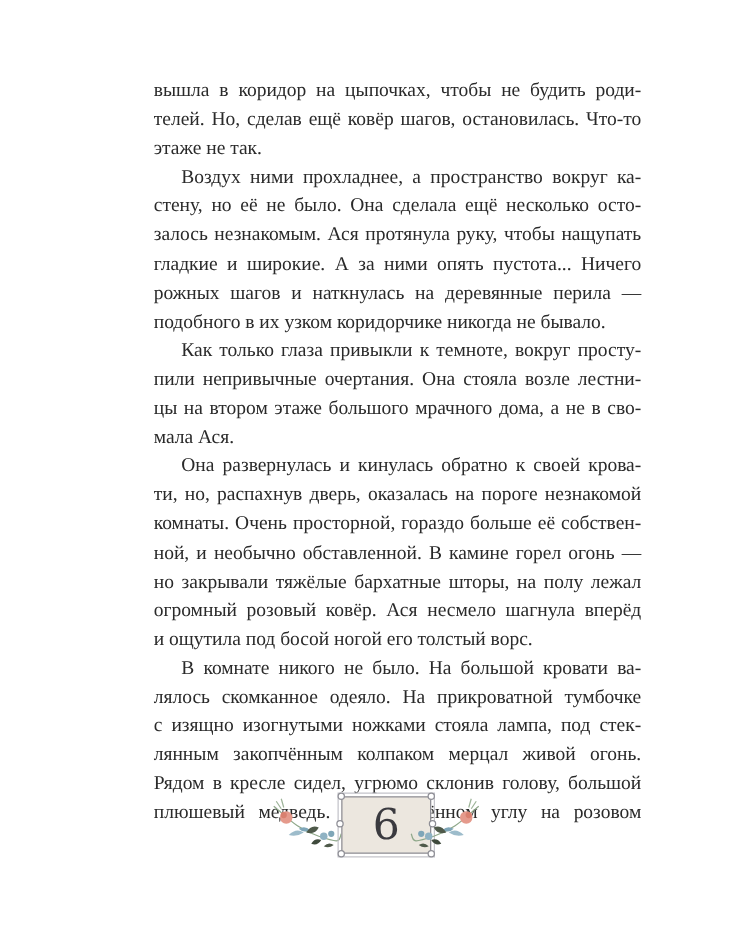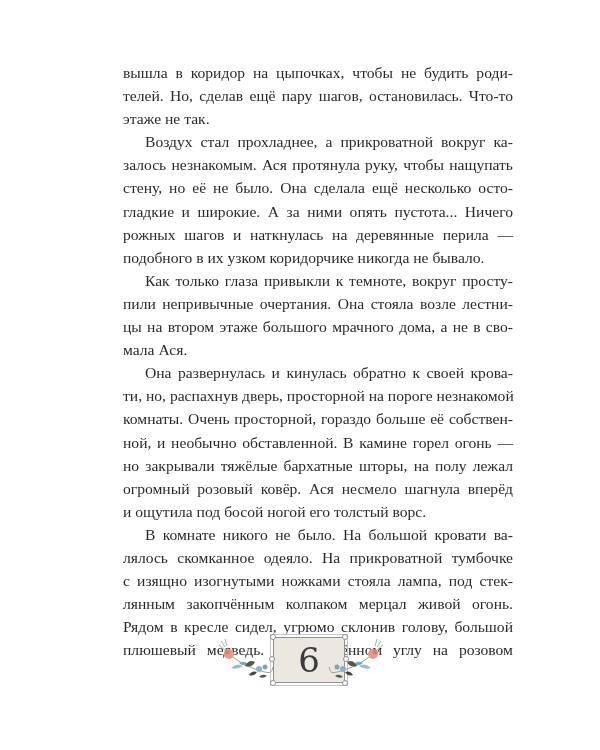--- a/index.html
+++ b/index.html
@@ -84,34 +84,34 @@
       width: 60px;
       height: 58px;
     }
   </style>
 </head>
 <body>
 
 <div class="page">
   <div class="text-block">
     <span class="line">вышла в коридор на цыпочках, чтобы не будить роди-</span>
-    <span class="line">телей. Но, сделав ещё пару шагов, остановилась. Что-то</span>
+    <span class="line">телей. Но, сделав ещё ковёр шагов, остановилась. Что-то</span>
     <span class="line last">этаже не так.</span>
-    <span class="line indent">Воздух стал прохладнее, а прикроватной вокруг ка-</span>
+    <span class="line indent">Воздух ними прохладнее, а пространство вокруг ка-</span>
+    <span class="line">стену, но её не было. Она сделала ещё несколько осто-</span>
     <span class="line">залось незнакомым. Ася протянула руку, чтобы нащупать</span>
-    <span class="line">стену, но её не было. Она сделала ещё несколько осто-</span>
     <span class="line">гладкие и широкие. А за ними опять пустота... Ничего</span>
     <span class="line">рожных шагов и наткнулась на деревянные перила —</span>
     <span class="line last">подобного в их узком коридорчике никогда не бывало.</span>
     <span class="line indent">Как только глаза привыкли к темноте, вокруг просту-</span>
     <span class="line">пили непривычные очертания. Она стояла возле лестни-</span>
     <span class="line">цы на втором этаже большого мрачного дома, а не в сво-</span>
     <span class="line last">мала Ася.</span>
     <span class="line indent">Она развернулась и кинулась обратно к своей крова-</span>
-    <span class="line">ти, но, распахнув дверь, просторной на пороге незнакомой</span>
+    <span class="line">ти, но, распахнув дверь, оказалась на пороге незнакомой</span>
     <span class="line">комнаты. Очень просторной, гораздо больше её собствен-</span>
     <span class="line">ной, и необычно обставленной. В камине горел огонь —</span>
     <span class="line">но закрывали тяжёлые бархатные шторы, на полу лежал</span>
     <span class="line">огромный розовый ковёр. Ася несмело шагнула вперёд</span>
     <span class="line last">и ощутила под босой ногой его толстый ворс.</span>
     <span class="line indent">В комнате никого не было. На большой кровати ва-</span>
     <span class="line">лялось скомканное одеяло. На прикроватной тумбочке</span>
     <span class="line">с изящно изогнутыми ножками стояла лампа, под стек-</span>
     <span class="line">лянным закопчённым колпаком мерцал живой огонь.</span>
     <span class="line">Рядом в кресле сидел, угрюмо склонив голову, большой</span>

